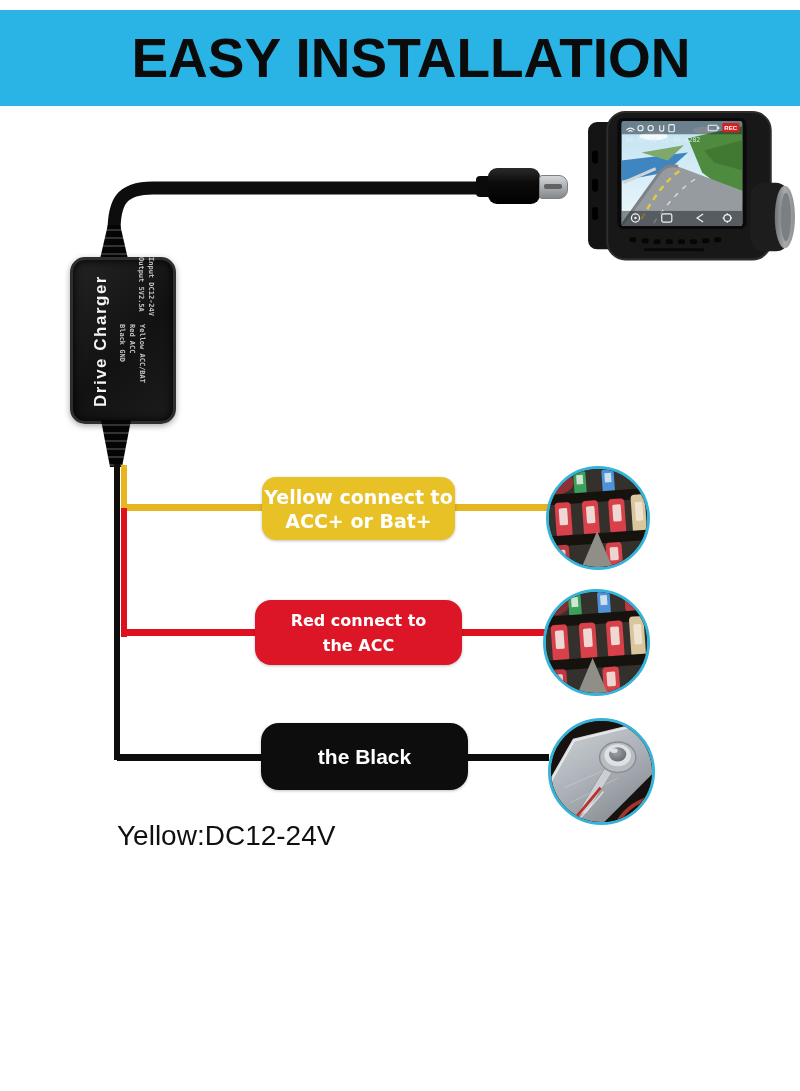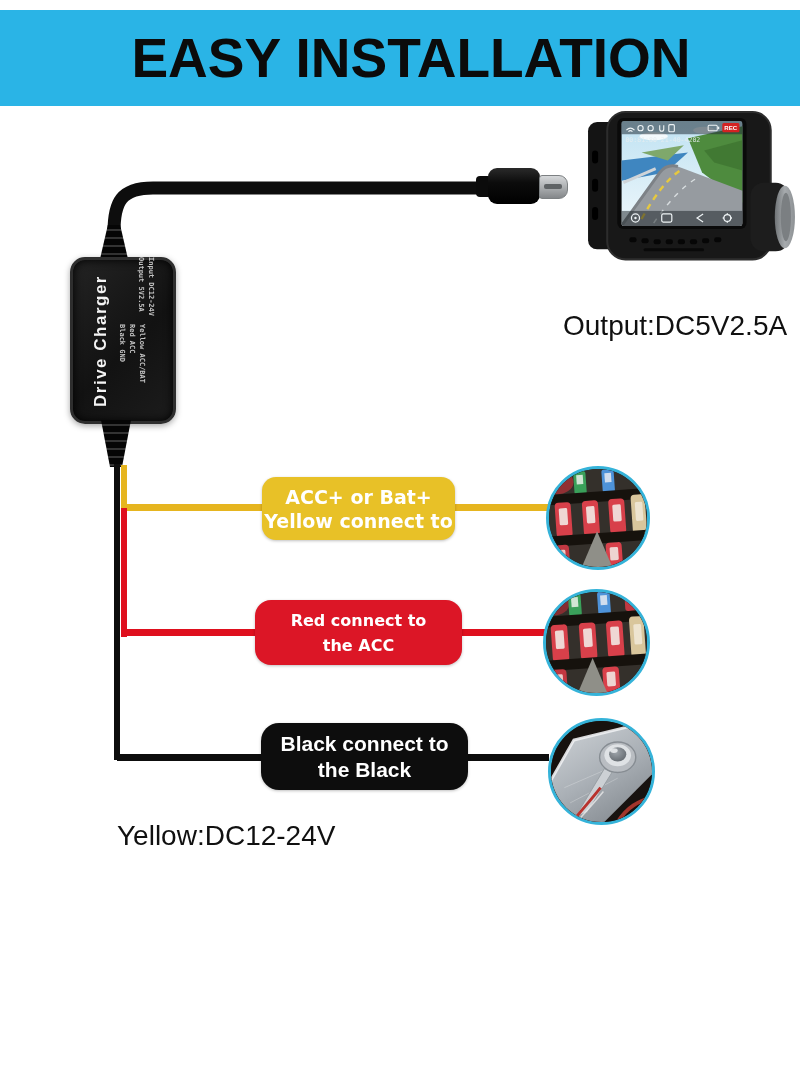--- a/index.html
+++ b/index.html
@@ -179,21 +179,20 @@
           <rect x="82" y="128" width="7" height="5" rx="2"></rect>
         <rect x="94" y="128" width="7" height="5" rx="2"></rect>
           <rect x="106" y="128" width="7" height="5" rx="2"></rect>
         <rect x="118" y="127" width="7" height="5" rx="2"></rect>
           <rect x="130" y="126" width="7" height="5" rx="2"></rect>
         <rect x="60" y="137" width="60" height="3" rx="1.5" opacity="0.8"></rect>
       </g>
     </svg>
   </div>
 
-  <div class="caption output">Output:DC5V2.5A</div>
 
   <div class="relief top"></div>
   <div class="charger">
     <div class="charger-label">Drive Charger</div>
     <div class="charger-specs">
       <div>Input DC12-24V</div>
       <div>Output 5V2.5A</div>
     </div>
     <div class="charger-legend">
       <div>Yellow ACC/BAT</div>
@@ -204,29 +203,28 @@
   <div class="relief bottom"></div>
 
   <div class="wire" style="left: 114px; top: 464px; width: 6px; height: 296px; background-color: rgb(13, 13, 13);"></div>
   <div class="wire" style="left: 121px; top: 465px; width: 6px; height: 47px; background-color: rgb(230, 181, 31);"></div>
   <div class="wire" style="left: 123px; top: 504px; width: 425px; height: 7px; background-color: rgb(230, 181, 31);"></div>
   <div class="wire" style="left: 121px; top: 508px; width: 6px; height: 129px; background-color: rgb(223, 15, 30);"></div>
   <div class="wire" style="left: 123px; top: 629px; width: 423px; height: 7px; background-color: rgb(223, 15, 30);"></div>
   <div class="wire" style="left: 117px; top: 754px; width: 432px; height: 7px; background-color: rgb(13, 13, 13);"></div>
 
   <div class="step-label yellow" style="background-color: rgb(232, 193, 39);">
+    <div>Yellow connect to</div>
     <div>ACC+ or Bat+</div>
-    <div>Yellow connect to</div>
   </div>
   <div class="step-label red" style="background-color: rgb(220, 22, 38);">
     <div>Red connect to</div>
     <div>the ACC</div>
   </div>
   <div class="step-label black" style="background-color: rgb(13, 13, 13);">
-    <div>Black connect to</div>
     <div>the Black</div>
   </div>
 
   <div class="photo-circle c1">
     <svg viewBox="0 0 104 104">
       <rect width="104" height="104" fill="#34302b"></rect>
       <ellipse cx="8" cy="14" rx="18" ry="13" fill="#b03038" opacity="0.75"></ellipse>
       <ellipse cx="98" cy="8" rx="13" ry="9" fill="#8a2a30" opacity="0.65"></ellipse>
       <g transform="rotate(-4 52 52)">
         <rect x="29" y="1" width="13" height="25" rx="3" fill="#3aa05a"></rect>

